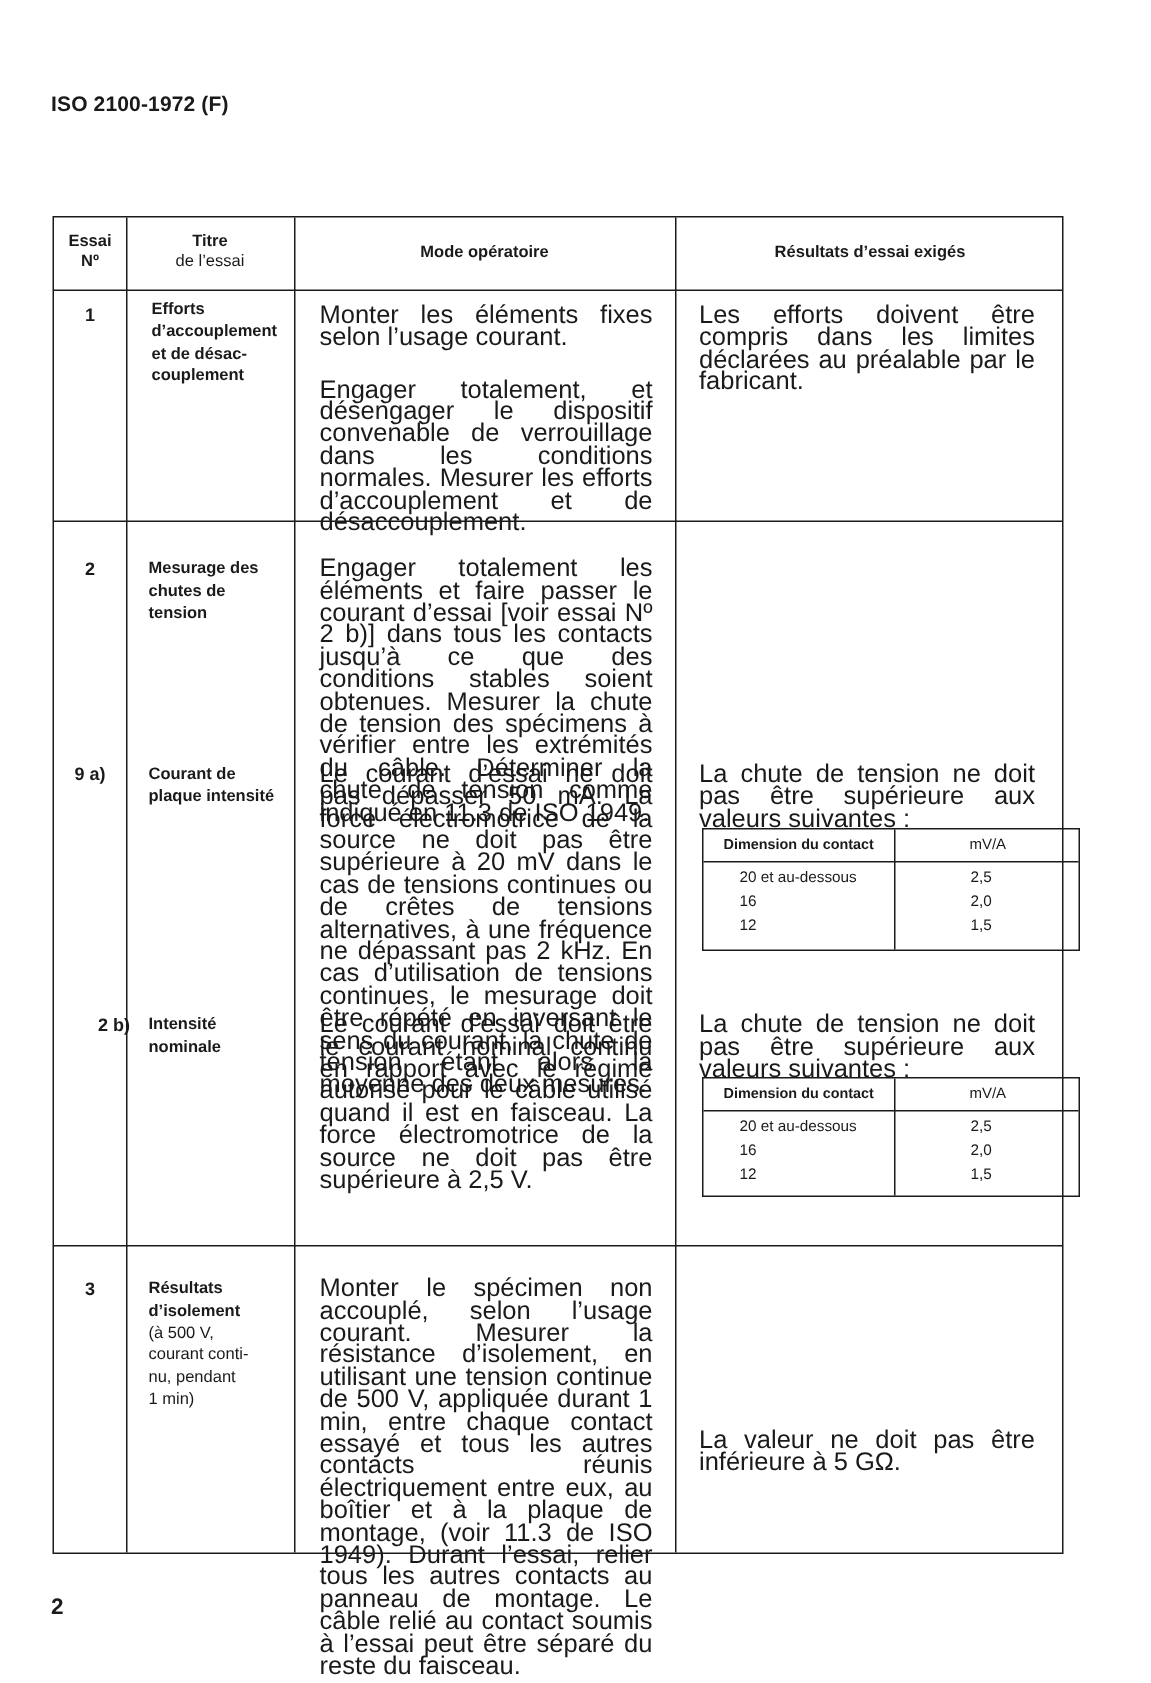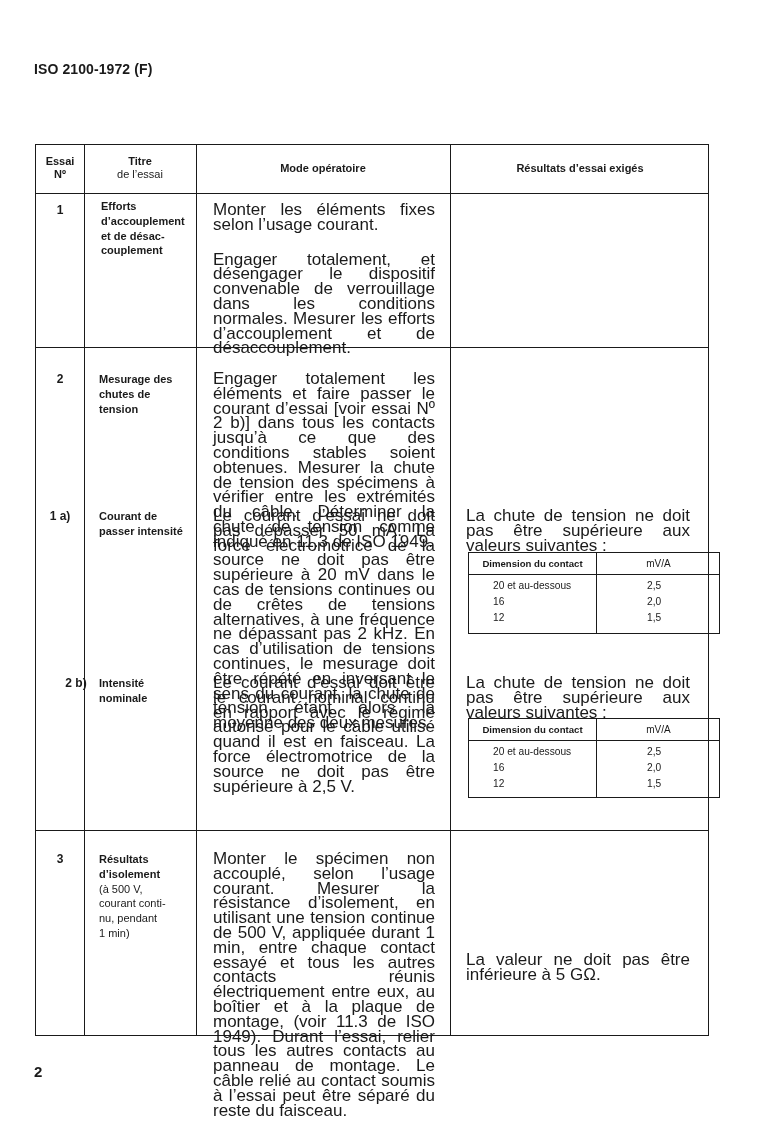--- a/index.html
+++ b/index.html
@@ -58,33 +58,34 @@
   <div class="cell title" style="left:65px;width:92px;top:54px">
     <div>Efforts</div>
     <div>d’accouplement</div>
     <div>et de désac-</div>
     <div>couplement</div>
   </div>
   <div class="cell body" style="left:177px;width:222px;top:58px">
     <p class="p">Monter les éléments fixes selon l’usage courant.</p>
     <p class="p" style="margin-top:20px">Engager totalement, et désengager le dispositif convenable de verrouillage dans les conditions normales. Mesurer les efforts d’accouplement et de désaccouplement.</p>
   </div>
+  <div class="cell body" style="left:430px;width:224px;top:58px">Les efforts doivent être compris dans les limites déclarées au préalable par le fabricant.</div>
 
   <div class="cell num" style="left:0;width:48px;top:227px">2</div>
   <div class="cell title" style="left:63px;width:94px;top:227px">
     <div>Mesurage des</div>
     <div>chutes de</div>
     <div>tension</div>
   </div>
   <div class="cell body" style="left:177px;width:222px;top:227px">Engager totalement les éléments et faire passer le courant d’essai [voir essai Nº 2 b)] dans tous les contacts jusqu’à ce que des conditions stables soient obtenues. Mesurer la chute de tension des spécimens à vérifier entre les extrémités du câble. Déterminer la chute de tension comme indiqué en 11.3 de ISO 1949.</div>
 
-  <div class="cell num" style="left:0;width:48px;top:364px">1 a)</div>
+  <div class="cell num" style="left:0;width:48px;top:364px">9 a)</div>
   <div class="cell title" style="left:63px;width:94px;top:364px">
     <div>Courant de</div>
-    <div>passer intensité</div>
+    <div>plaque intensité</div>
   </div>
   <div class="cell body" style="left:177px;width:222px;top:364px">Le courant d’essai ne doit pas dépasser 50 mA. La force électromotrice de la source ne doit pas être supérieure à 20 mV dans le cas de tensions continues ou de crêtes de tensions alternatives, à une fréquence ne dépassant pas 2 kHz. En cas d’utilisation de tensions continues, le mesurage doit être répété en inversant le sens du courant, la chute de tension étant alors la moyenne des deux mesures.</div>
   <div class="cell body" style="left:430px;width:224px;top:364px">La chute de tension ne doit pas être supérieure aux valeurs suivantes :</div>
   <div class="subtbl" style="left:432px;top:407px;width:252px;height:82px">
     <div class="sh bold" style="left:0;width:127px">Dimension du contact</div>
     <div class="sh" style="left:127px;width:125px">mV/A</div>
     <div class="sdiv" style="left:127px"></div>
     <div class="shline"></div>
     <div class="srow" style="left:24px;top:25px">20 et au-dessous</div>
     <div class="srow" style="left:178px;top:25px">2,5</div>

